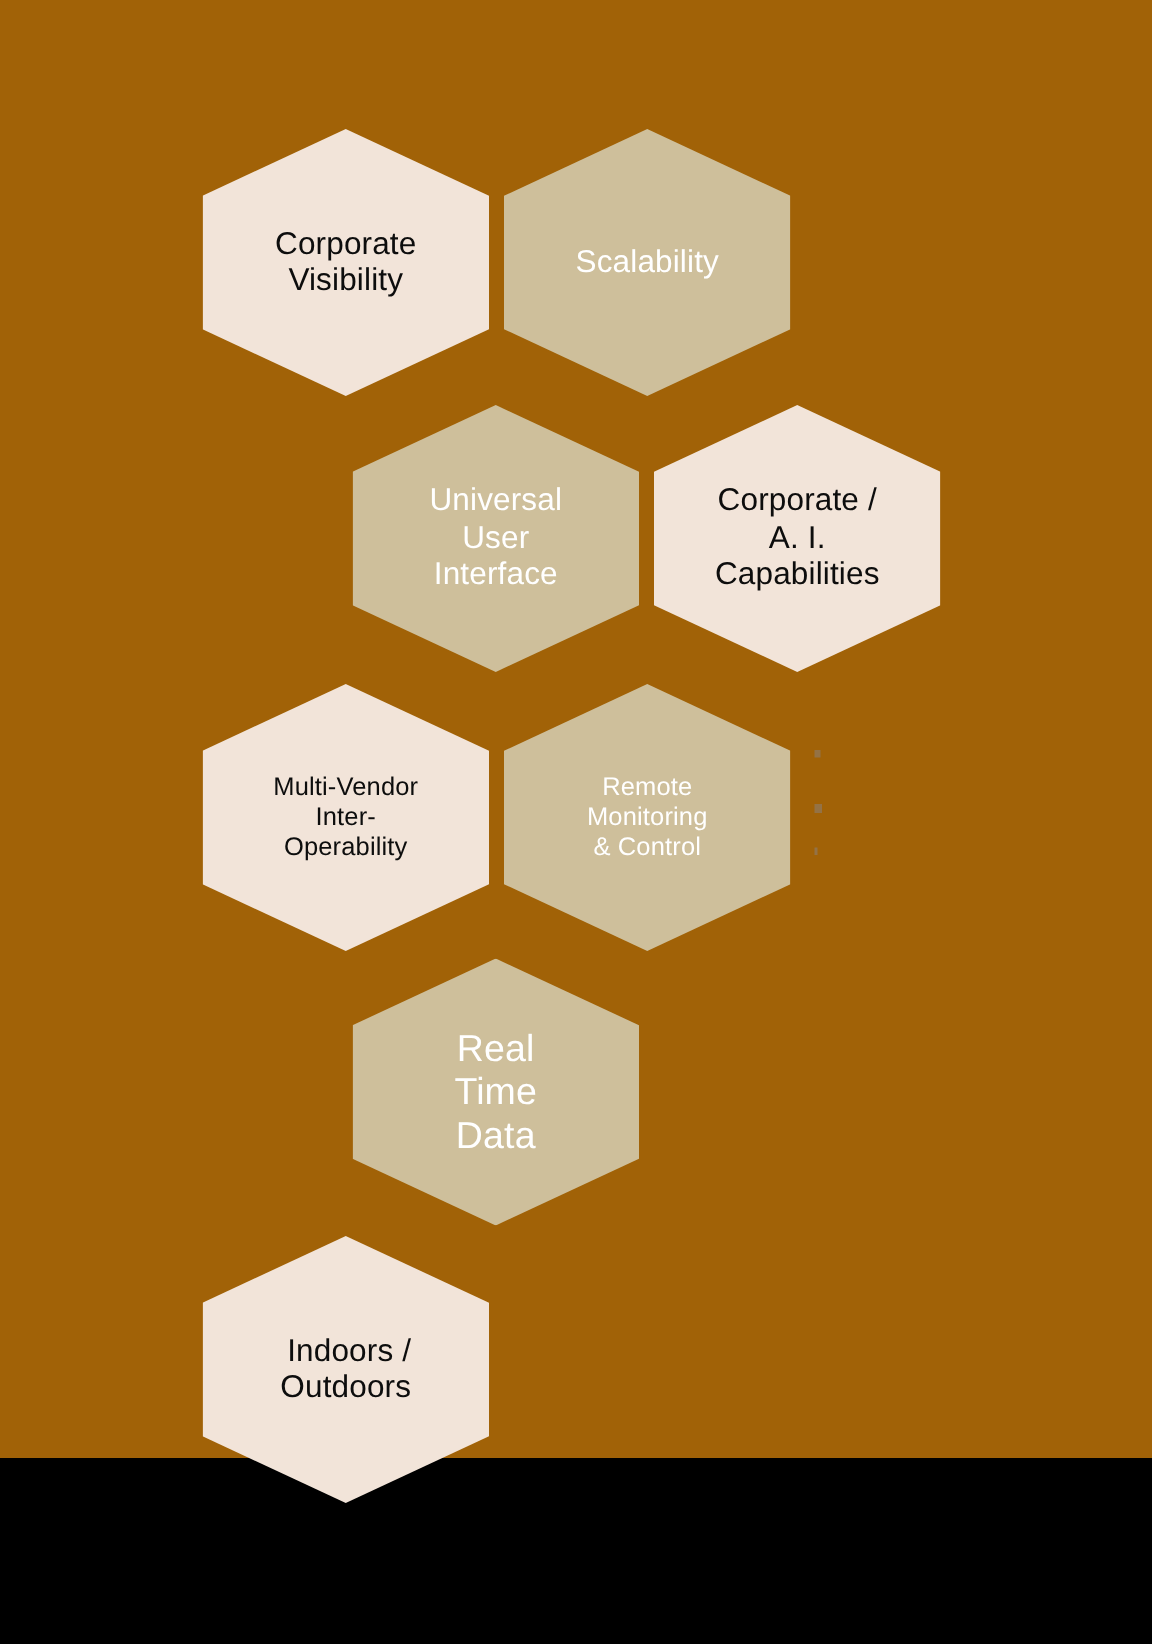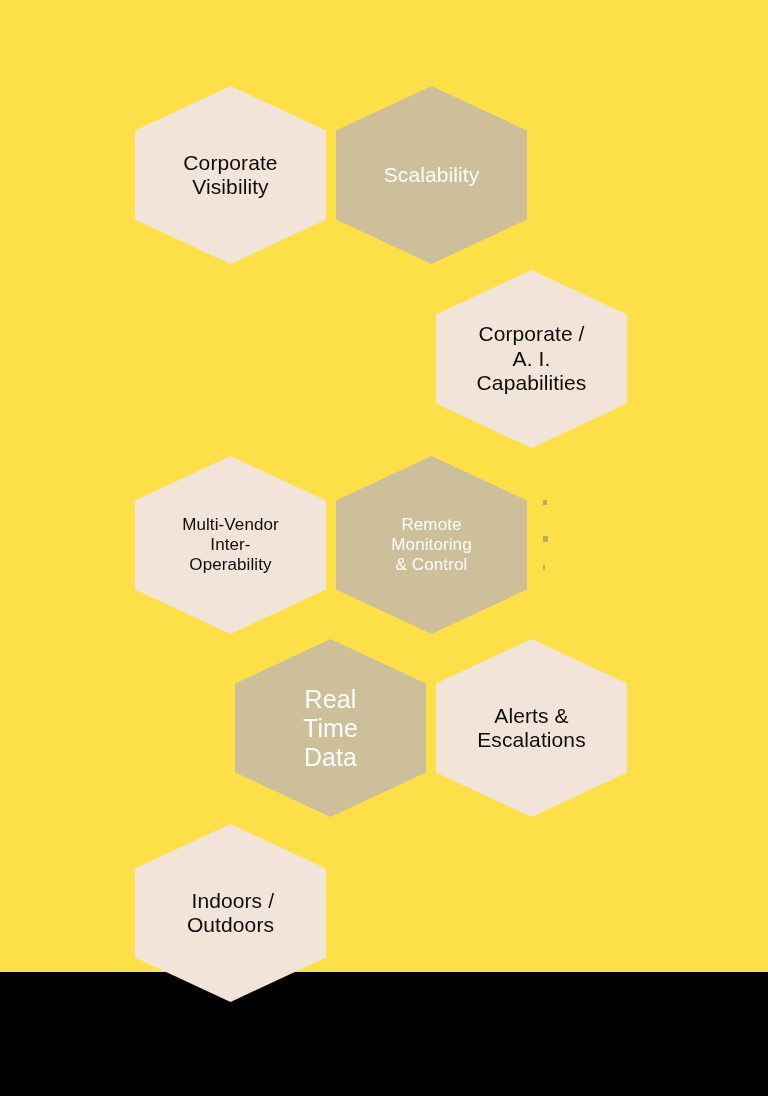--- a/index.html
+++ b/index.html
@@ -11,21 +11,21 @@
     width: 768px;
     height: 1096px;
     overflow: hidden;
     font-family: "Liberation Sans", sans-serif;
   }
 
   #canvas {
     position: relative;
     width: 768px;
     height: 972px;
-    background: #fde047;
+    background: #a16207;
   }
 
   .hex {
     position: absolute;
     display: flex;
     align-items: center;
     justify-content: center;
     text-align: center;
     box-sizing: border-box;
     -webkit-clip-path: polygon(50% 0%, 100% 25%, 100% 75%, 50% 100%, 0% 75%, 0% 25%);
@@ -64,44 +64,45 @@
 <body>
 
 <div id="canvas">
     <div class="hex fill-cream" style="left: 135px; top: 86px; width: 191px; height: 178px;">
       <span class="hex-label text-dark fs-md">Corporate
 Visibility</span>
     </div>
     <div class="hex fill-tan" style="left: 336px; top: 86px; width: 191px; height: 178px; text-align: center;">
       <span class="hex-label text-light fs-md">Scalability</span>
     </div>
+    <div class="hex fill-tan" style="left: 235px; top: 270px; width: 191px; height: 178px;">
+      <span class="hex-label text-light fs-md">Universal
+User
+Interface</span>
+    </div>
     <div class="hex fill-cream" style="left: 436px; top: 270px; width: 191px; height: 178px;">
       <span class="hex-label text-dark fs-md">Corporate /
 A. I.
 Capabilities</span>
     </div>
     <div class="hex fill-cream" style="left: 135px; top: 456px; width: 191px; height: 178px;">
       <span class="hex-label text-dark fs-sm">Multi-Vendor
 Inter-
 Operability</span>
     </div>
     <div class="hex fill-tan" style="left: 336px; top: 456px; width: 191px; height: 178px;">
       <span class="hex-label text-light fs-sm">Remote
 Monitoring
 &amp; Control</span>
     </div>
     <div class="hex fill-tan" style="left: 235px; top: 639px; width: 191px; height: 178px;">
       <span class="hex-label text-light fs-lg">Real
 Time
 Data</span>
     </div>
-    <div class="hex fill-cream" style="left: 436px; top: 639px; width: 191px; height: 178px;">
-      <span class="hex-label text-dark fs-md">Alerts &amp;
-Escalations</span>
-    </div>
     <div class="hex fill-cream" style="left: 135px; top: 824px; width: 191px; height: 178px; text-align: right;">
       <span class="hex-label text-dark fs-md">Indoors /
 Outdoors</span>
     </div>
     <div class="speck" style="left: 543px; top: 500px; width: 4px; height: 5px;"></div>
     <div class="speck" style="left: 543px; top: 536px; width: 5px; height: 6px;"></div>
     <div class="speck" style="left: 543px; top: 565px; width: 2px; height: 5px;"></div>
   </div>
 
 </body></html>

